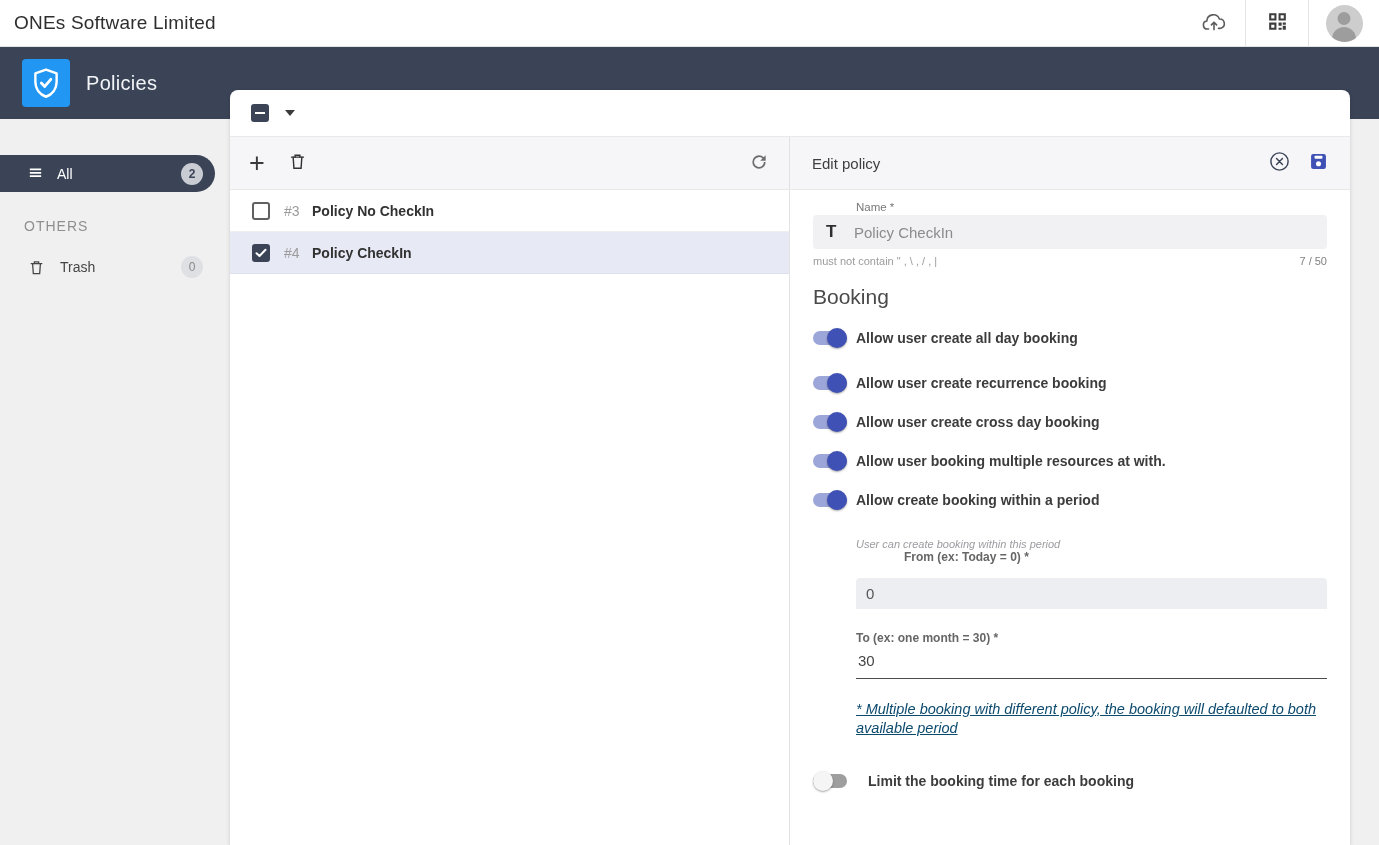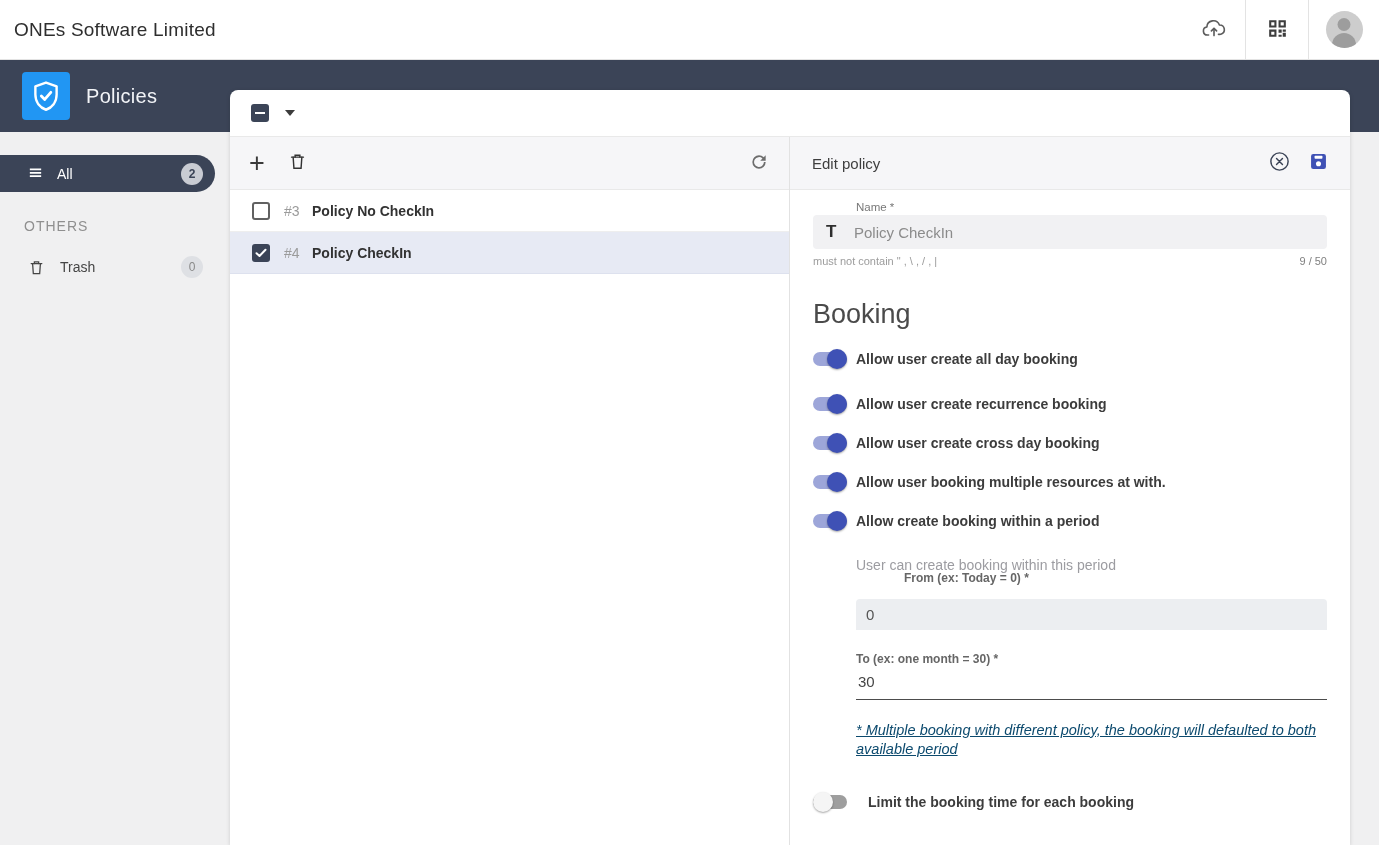--- a/index.html
+++ b/index.html
@@ -1,20 +1,20 @@
 <!DOCTYPE html>
 <html><head>
 <meta charset="utf-8">
 <style>
   * { margin:0; padding:0; box-sizing:border-box; }
   html,body { width:1379px; height:845px; overflow:hidden;
     font-family:"Liberation Sans", sans-serif; background:#f0f0f1; }
 
   
-  .topbar { height:60px; background:#fff; border-bottom:1px solid #e3e3e3;
+  .topbar { height:47px; background:#fff; border-bottom:1px solid #e3e3e3;
     display:flex; align-items:center; padding-left:14px; position:relative; z-index:3; }
   .company { font-size:19px; color:#2e2e2e; font-weight:500; letter-spacing:.2px; }
   .topbar-right { margin-left:auto; display:flex; align-items:center; height:100%; }
   .tb-btn { width:62px; height:100%; display:flex; align-items:center; justify-content:center;
     background:none; border:none; cursor:pointer; }
   .vdiv { width:1px; height:100%; background:#e3e3e3; }
   .avatar-wrap { width:70px; height:100%; display:flex; align-items:center; justify-content:center; }
   .avatar { width:37px; height:37px; border-radius:50%; background:#cdcdcd; position:relative; overflow:hidden; }
   .avatar .head { position:absolute; left:50%; top:7px; transform:translateX(-50%);
     width:13px; height:13px; border-radius:50%; background:#9d9d9d; }
@@ -81,36 +81,36 @@
   .edit-body { flex:1; padding:0 23px; overflow:hidden; }
 
   .name-label { margin:11px 0 2px 43px; font-size:11.5px; color:#787878; }
   .name-input { height:34px; background:#f1f1f3; border-radius:4px; display:flex;
     align-items:center; padding:0 10px; cursor:text; }
   .t-icon { font-weight:bold; font-size:17px; color:#2e2e2e; width:31px; padding-left:3px; }
   .name-value { font-size:15px; color:#8b8b8b; }
   .helper-row { display:flex; margin-top:6px; font-size:11px; color:#9c9c9c; }
   .counter { margin-left:auto; color:#808080; }
 
-  .section-title { margin-top:32px; font-size:27px; font-weight:400; color:#4a4a4a; }
+  .section-title { margin-top:18px; font-size:21px; font-weight:400; color:#4a4a4a; }
 
   .toggle-row { display:flex; align-items:center; margin-top:19px; height:20px; }
   .toggle-row.first { margin-top:25px; }
   .tg-label { font-size:14px; font-weight:bold; color:#3c3c3c; margin-left:9px; }
   .sw { width:34px; height:20px; position:relative; flex:none; cursor:pointer; }
   .sw .track { position:absolute; top:3px; left:0; width:34px; height:14px; border-radius:7px; }
   .sw .thumb { position:absolute; top:0; width:20px; height:20px; border-radius:50%;
     box-shadow:0 1px 2px rgba(0,0,0,.35); }
   .sw.on .track { background:#9da6d9; }
   .sw.on .thumb { right:0; background:#3f51b5; }
   .sw.off .track { background:#9e9e9e; }
   .sw.off .thumb { left:0; background:#f5f5f5; }
 
   .period { margin-left:43px; margin-top:27px; }
-  .period-hint { font-size:14px; color:#9c9ca1; line-height:15px; }
+  .period-hint { font-size:11px; font-style:italic; color:#9c9ca1; line-height:15px; }
   .from-label { font-size:12px; font-weight:bold; color:#666; margin:-2px 0 14px 7px;padding-left:41px; }
   .from-input { height:31px; background:#eceef1; border-radius:4px 4px 0 0; margin-top:3px;
     display:flex; align-items:center; padding-left:10px; font-size:15px; color:#555; cursor:text; }
   .to-label { margin-top:22px; font-size:12px; font-weight:bold; color:#666; }
   .to-input { font-size:15px; color:#454545; padding:7px 0 9px 2px;
     border-bottom:1px solid #4c4c4c; cursor:text; }
   .period-note { margin-top:21px; font-style:italic; font-size:14.5px; color:#0c4a6e;
     line-height:1.32; max-width:485px;text-decoration:underline; }
 
   .limit-row { margin-top:33px;gap:12px; }
@@ -263,21 +263,21 @@
       </div>
 
       <div class="edit-body">
         <div class="name-label">Name *</div>
         <div class="name-input">
           <span class="t-icon">T</span>
           <span class="name-value">Policy CheckIn</span>
         </div>
         <div class="helper-row">
           <span>must not contain " , \ , / , |</span>
-          <span class="counter">9 / 50</span>
+          <span class="counter">7 / 50</span>
         </div>
 
         <h2 class="section-title">Booking</h2>
 
         <div class="toggle-row">
           <div class="sw on">
               <div class="track"></div>
               <div class="thumb"></div>
             </div>
           <span class="tg-label">Allow user create all day booking</span>

